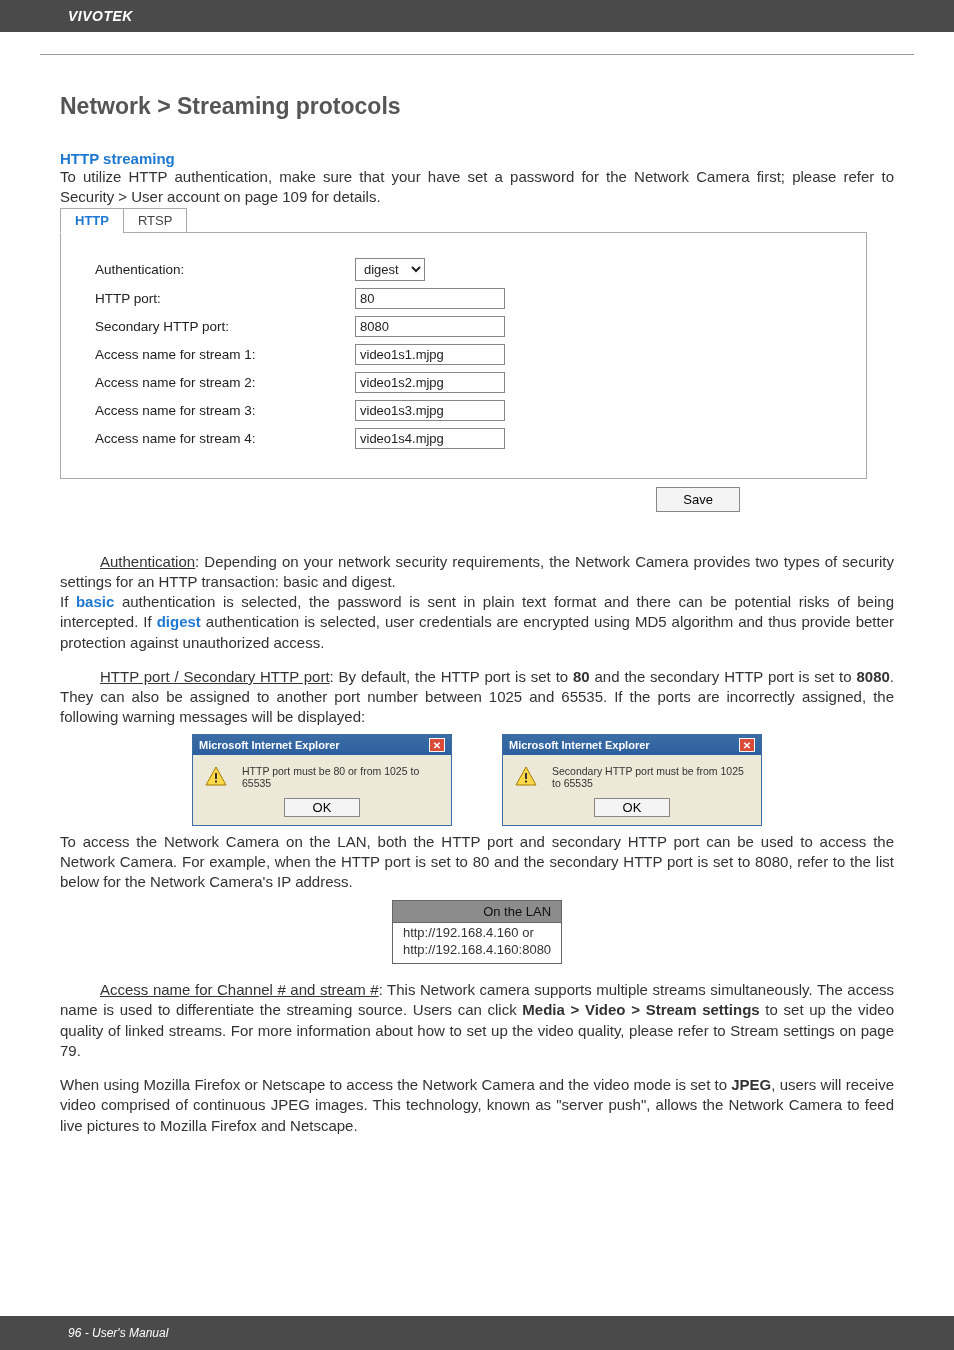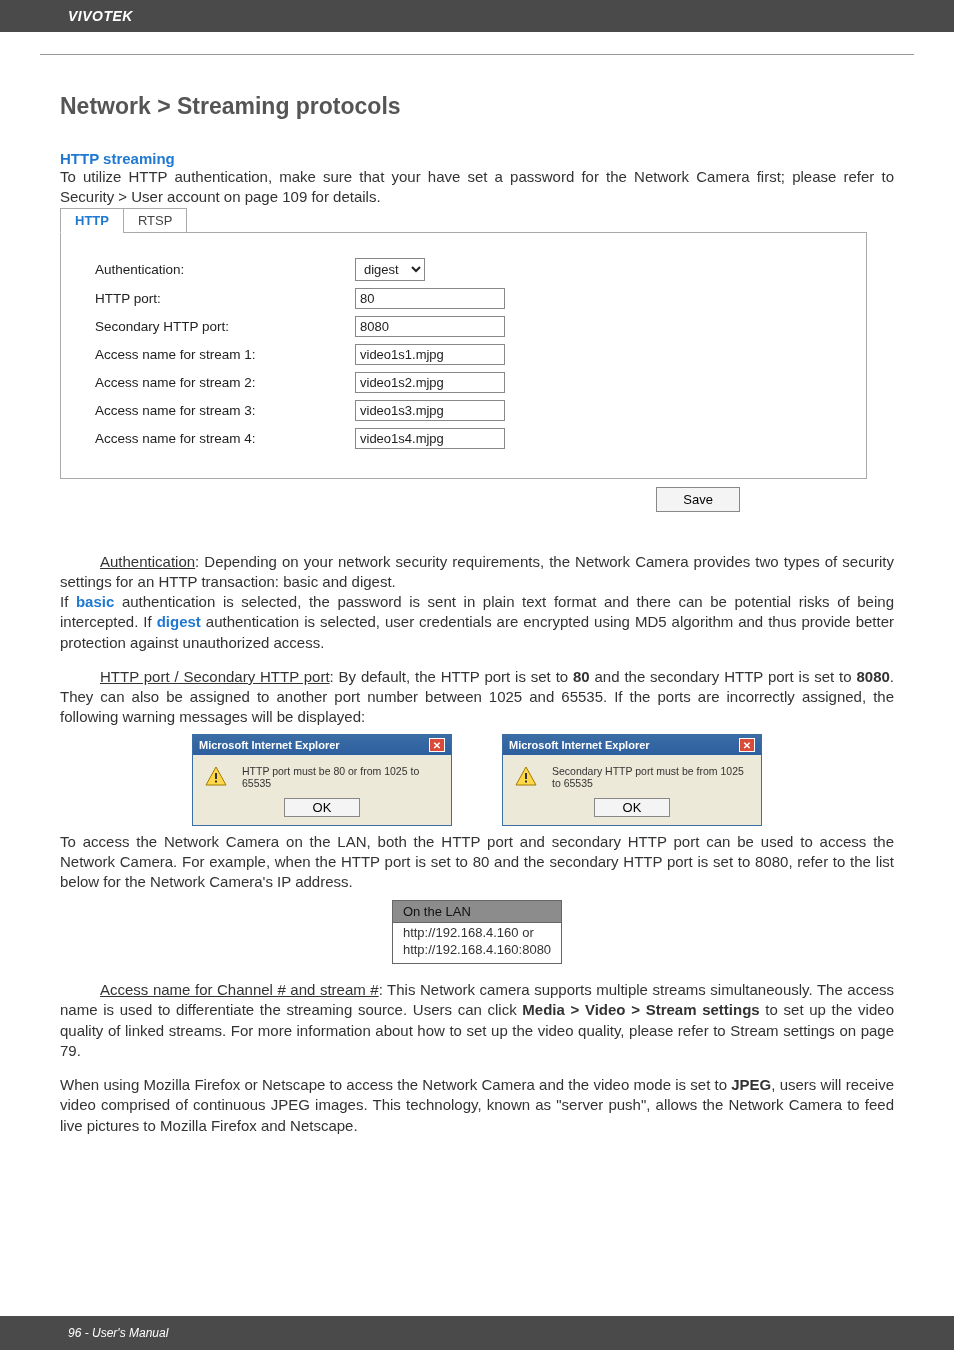--- a/index.html
+++ b/index.html
@@ -178,21 +178,21 @@
   .lan-table {
     margin: 8px auto 16px auto;
     border: 1px solid #666;
     border-collapse: collapse;
     font-size: 13px;
   }
   .lan-table th {
     background: #8c8c8c;
     color: #111;
     font-weight: normal;
-    text-align: left;
+    text-align: right;
     padding: 3px 10px;
     border: 1px solid #666;
   }
   .lan-table td {
     padding: 2px 10px 4px 10px;
     border: 1px solid #666;
     line-height: 1.3;
   }
 
   .footer-bar {

